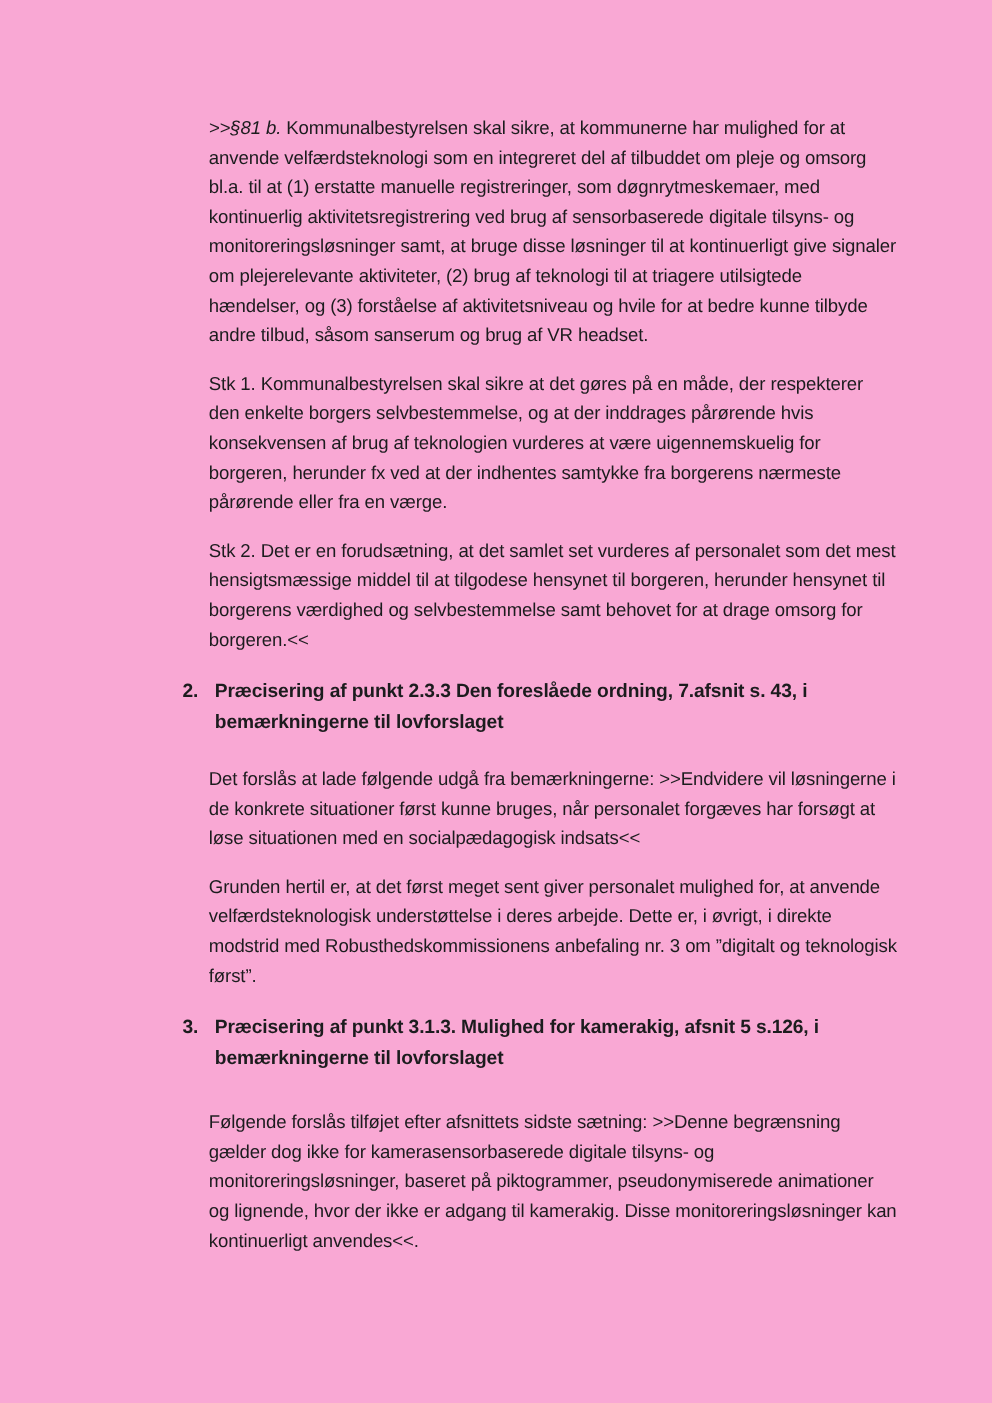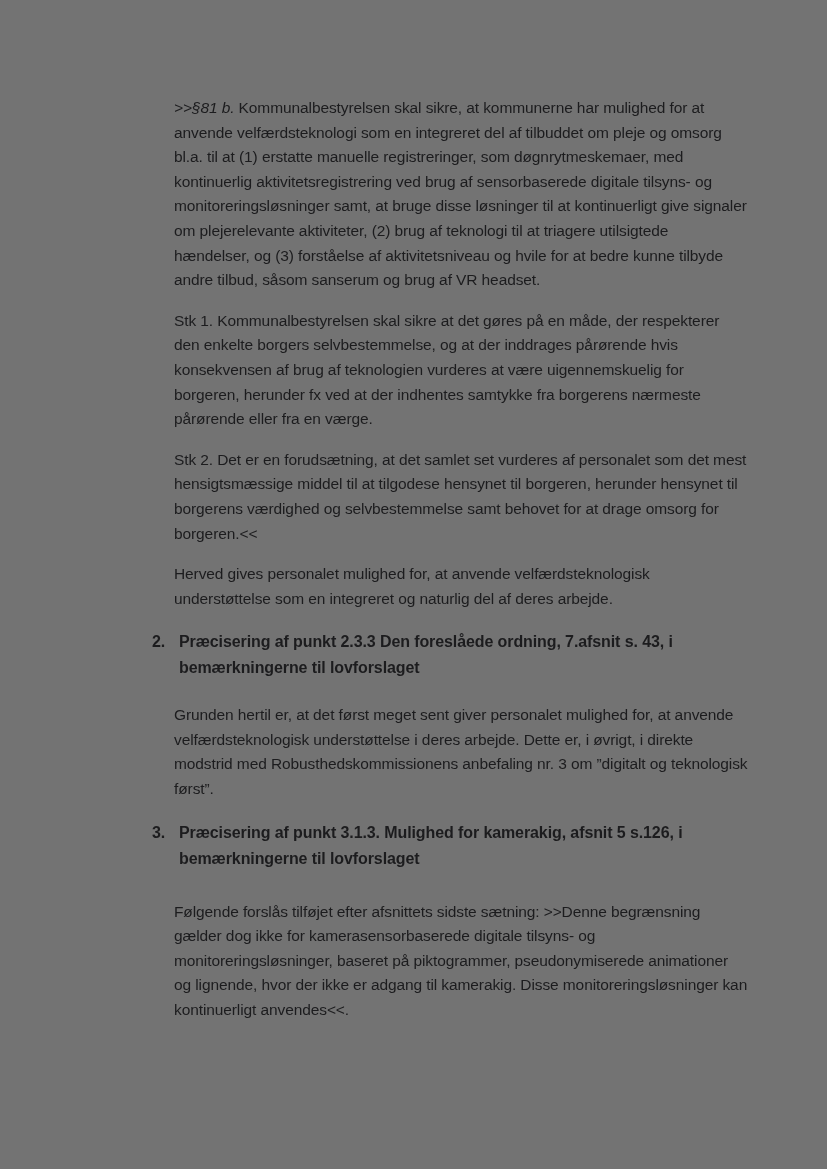--- a/index.html
+++ b/index.html
@@ -11,21 +11,21 @@
     width: 827px;
     height: 1169px;
     position: relative;
     font-family: "Liberation Sans", "DejaVu Sans", sans-serif;
     color: #1c1c1e;
     overflow: hidden;
   }
   .doc-page {
     position: absolute;
     inset: 0;
-    background: #737373;
+    background: #f9a8d4;
   }
   .doc-content {
     position: absolute;
     left: 174px;
     top: 96px;
     width: 574px;
     font-size: 15.5px;
     line-height: 24.6px;
     letter-spacing: -0.1px;
   }
@@ -58,25 +58,25 @@
   }
 </style>
 </head>
 <body>
 
 <div class="doc-page">
   <div class="doc-content">
       <p><span class="italic">&gt;&gt;§81 b.</span><span> Kommunalbestyrelsen skal sikre, at kommunerne har mulighed for at anvende velfærdsteknologi som en integreret del af tilbuddet om pleje og omsorg bl.a. til at (1) erstatte manuelle registreringer, som døgnrytmeskemaer, med kontinuerlig aktivitetsregistrering ved brug af sensorbaserede digitale tilsyns- og monitoreringsløsninger samt, at bruge disse løsninger til at kontinuerligt give signaler om plejerelevante aktiviteter, (2) brug af teknologi til at triagere utilsigtede hændelser, og (3) forståelse af aktivitetsniveau og hvile for at bedre kunne tilbyde andre tilbud, såsom sanserum og brug af VR headset.</span></p>
       <p><span>Stk 1. Kommunalbestyrelsen skal sikre at det gøres på en måde, der respekterer den enkelte borgers selvbestemmelse, og at der inddrages pårørende hvis konsekvensen af brug af teknologien vurderes at være uigennemskuelig for borgeren, herunder fx ved at der indhentes samtykke fra borgerens nærmeste pårørende eller fra en værge.</span></p>
       <p><span>Stk 2. Det er en forudsætning, at det samlet set vurderes af personalet som det mest hensigtsmæssige middel til at tilgodese hensynet til borgeren, herunder hensynet til borgerens værdighed og selvbestemmelse samt behovet for at drage omsorg for borgeren.&lt;&lt;</span></p>
-      <p><span>Herved gives personalet mulighed for, at anvende velfærdsteknologisk understøttelse som en integreret og naturlig del af deres arbejde.</span></p>
       <div class="heading">
         <span class="hnum">2.</span>
         <span class="htext">Præcisering af punkt 2.3.3 Den foreslåede ordning, 7.afsnit s. 43, i bemærkningerne til lovforslaget</span>
       </div>
+      <p><span>Det forslås at lade følgende udgå fra bemærkningerne: &gt;&gt;Endvidere vil løsningerne i de konkrete situationer først kunne bruges, når personalet forgæves har forsøgt at løse situationen med en socialpædagogisk indsats&lt;&lt;</span></p>
       <p><span>Grunden hertil er, at det først meget sent giver personalet mulighed for, at anvende velfærdsteknologisk understøttelse i deres arbejde. Dette er, i øvrigt, i direkte modstrid med Robusthedskommissionens anbefaling nr. 3 om ”digitalt og teknologisk først”.</span></p>
       <div class="heading">
         <span class="hnum">3.</span>
         <span class="htext">Præcisering af punkt 3.1.3. Mulighed for kamerakig, afsnit 5 s.126, i bemærkningerne til lovforslaget</span>
       </div>
       <p><span>Følgende forslås tilføjet efter afsnittets sidste sætning: &gt;&gt;Denne begrænsning gælder dog ikke for kamerasensorbaserede digitale tilsyns- og monitoreringsløsninger, baseret på piktogrammer, pseudonymiserede animationer og lignende, hvor der ikke er adgang til kamerakig. Disse monitoreringsløsninger kan kontinuerligt anvendes&lt;&lt;.</span></p>
     </div>
 </div>
 
 </body></html>

